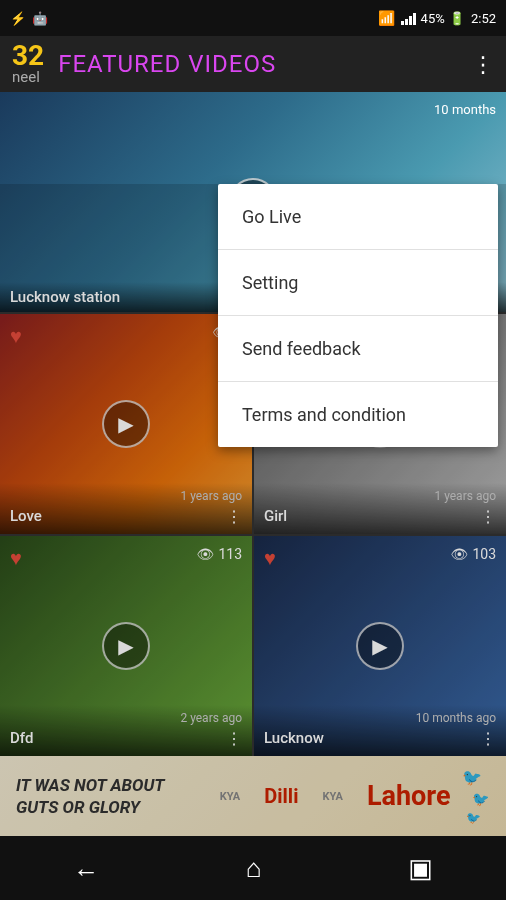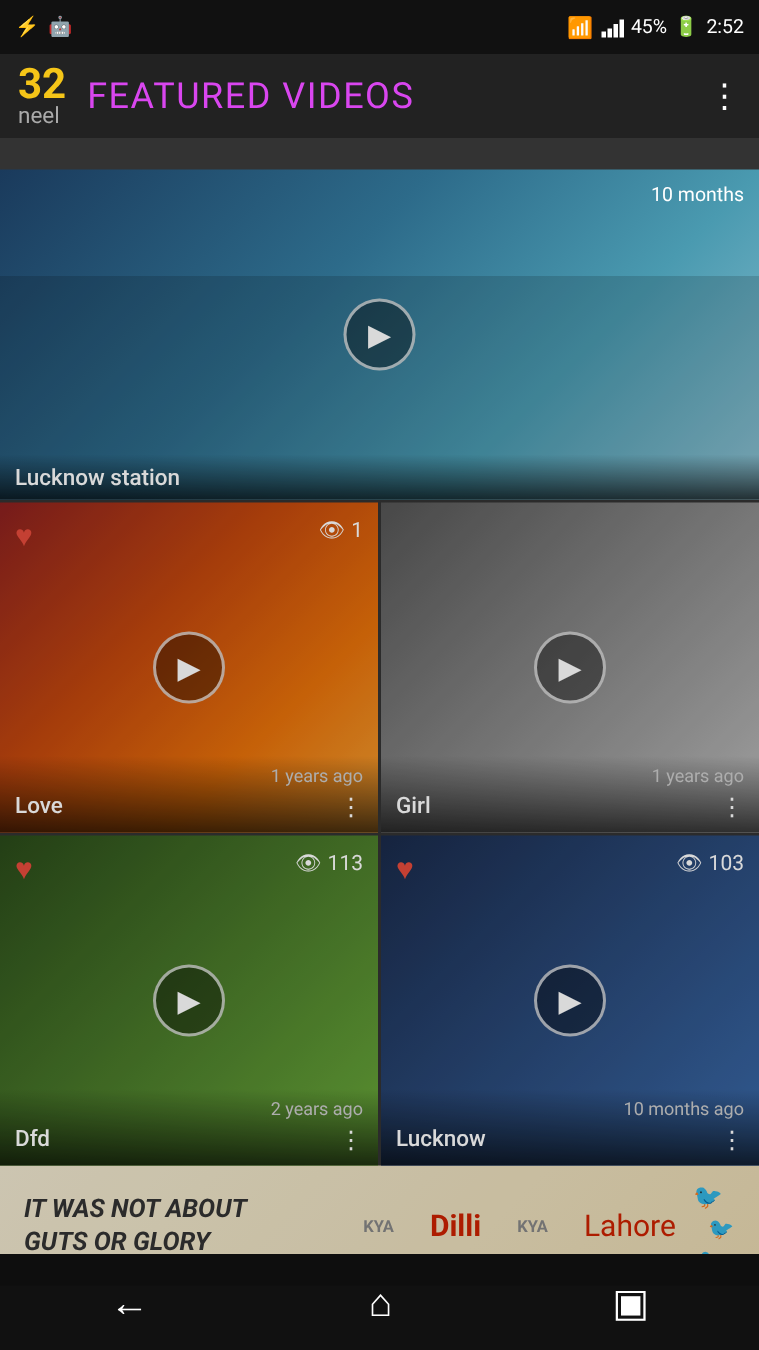--- a/index.html
+++ b/index.html
@@ -116,21 +116,20 @@
     .video-item {
       position: relative;
       height: 220px;
       overflow: hidden;
       background: #555;
     }
 
     
     .thumb-lucknow {
       background: linear-gradient(135deg, #1a3a5c 0%, #2d6b8a 40%, #4a9ab0 70%, #8cc0d0 100%);
-      margin-top: 21px;
     }
     .thumb-love {
       background: linear-gradient(135deg, #8b2020 0%, #c4490d 40%, #e8720a 70%, #f4a234 100%);
     }
     .thumb-girl {
       background: linear-gradient(135deg, #555 0%, #888 50%, #bbb 100%);
     }
     .thumb-dfd {
       background: linear-gradient(135deg, #2a4a1a 0%, #4a7a2a 50%, #6aaa3a 100%);
     }
@@ -388,31 +387,37 @@
     </div>
 
   </div>
 
   <div class="banner">
     <div class="banner-text">IT WAS NOT ABOUT<br>GUTS OR GLORY</div>
     <div class="banner-logo">
       <span style="font-size:11px; color:#888;">KYA</span>
       <span style="font-size:20px; font-weight:bold; color:#cc2200;">Dilli</span>
       <span style="font-size:11px; color:#888;">KYA</span>
-      <span style="font-size:20px; font-weight:normal; color:#cc2200;">Lahore</span>
+      <span style="font-size:27px; font-weight:bold; color:#cc2200;">Lahore</span>
     </div>
     <div style="display:flex;flex-direction:column;justify-content:center;gap:4px;">
       <span style="font-size:16px;">🐦</span>
       <span style="font-size:14px; margin-left:10px;">🐦</span>
       <span style="font-size:12px; margin-left:4px;">🐦</span>
     </div>
   </div>
 
   <div class="overlay"></div>
 
+  <div class="dropdown-menu">
+    <div class="dropdown-item">Go Live</div>
+    <div class="dropdown-item">Setting</div>
+    <div class="dropdown-item">Send feedback</div>
+    <div class="dropdown-item">Terms and condition</div>
+  </div>
 
 </div>
 
 <div class="bottom-nav">
   <span class="nav-icon">←</span>
   <span class="nav-icon">⌂</span>
   <span class="nav-icon">▣</span>
 </div>
 
 </body></html>

